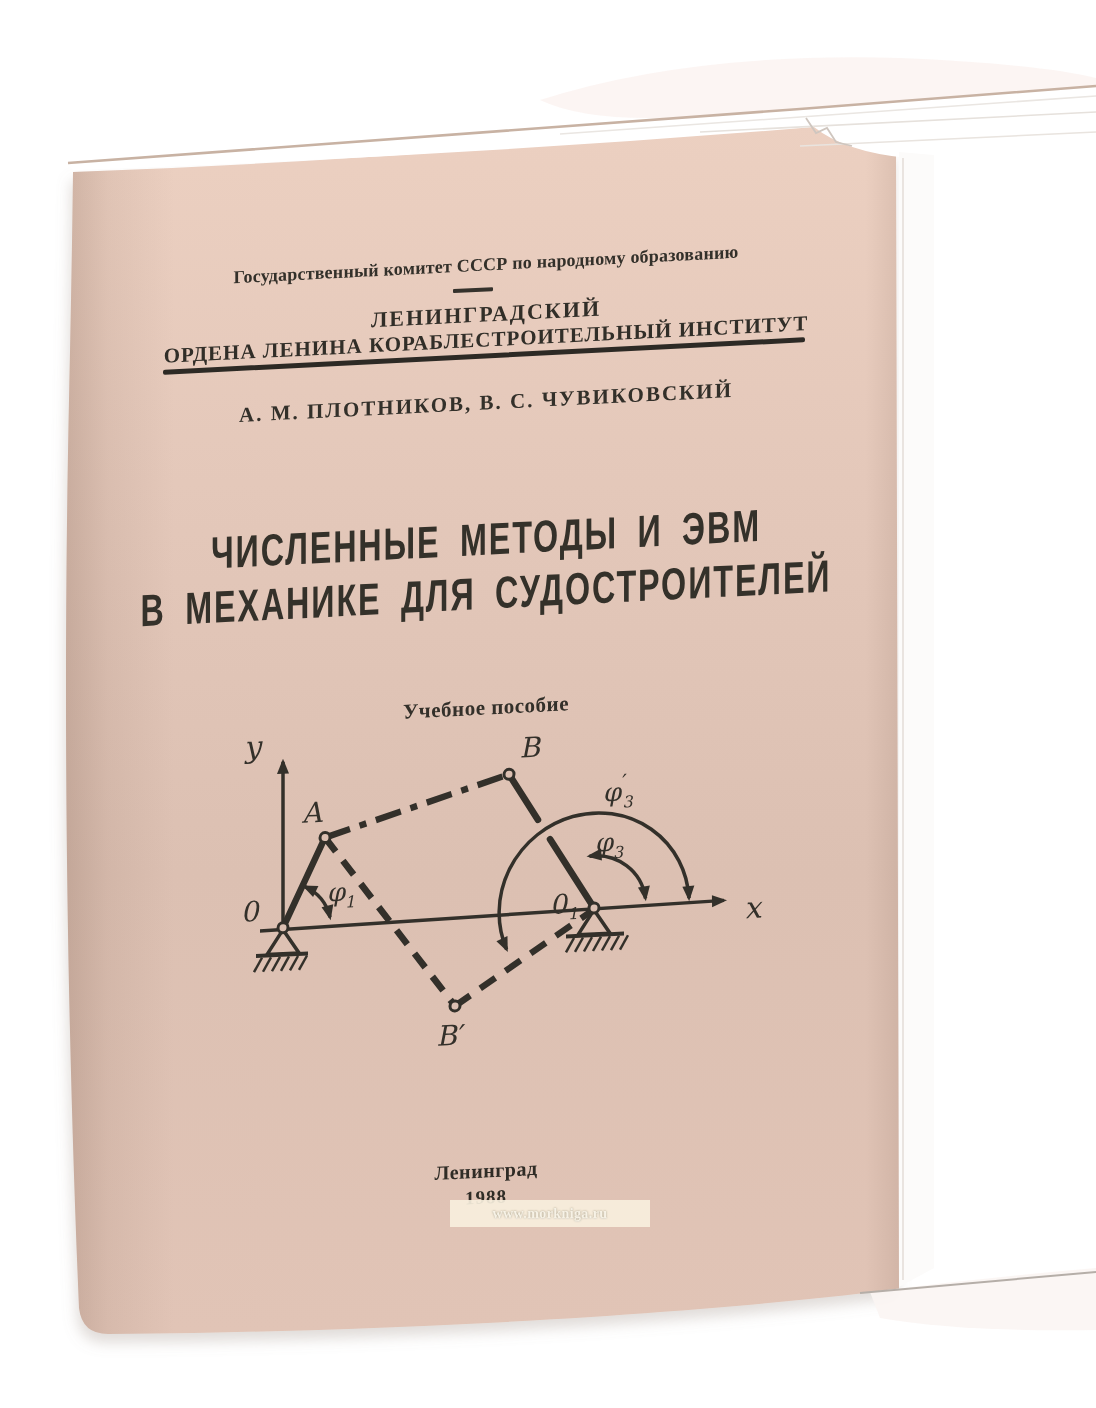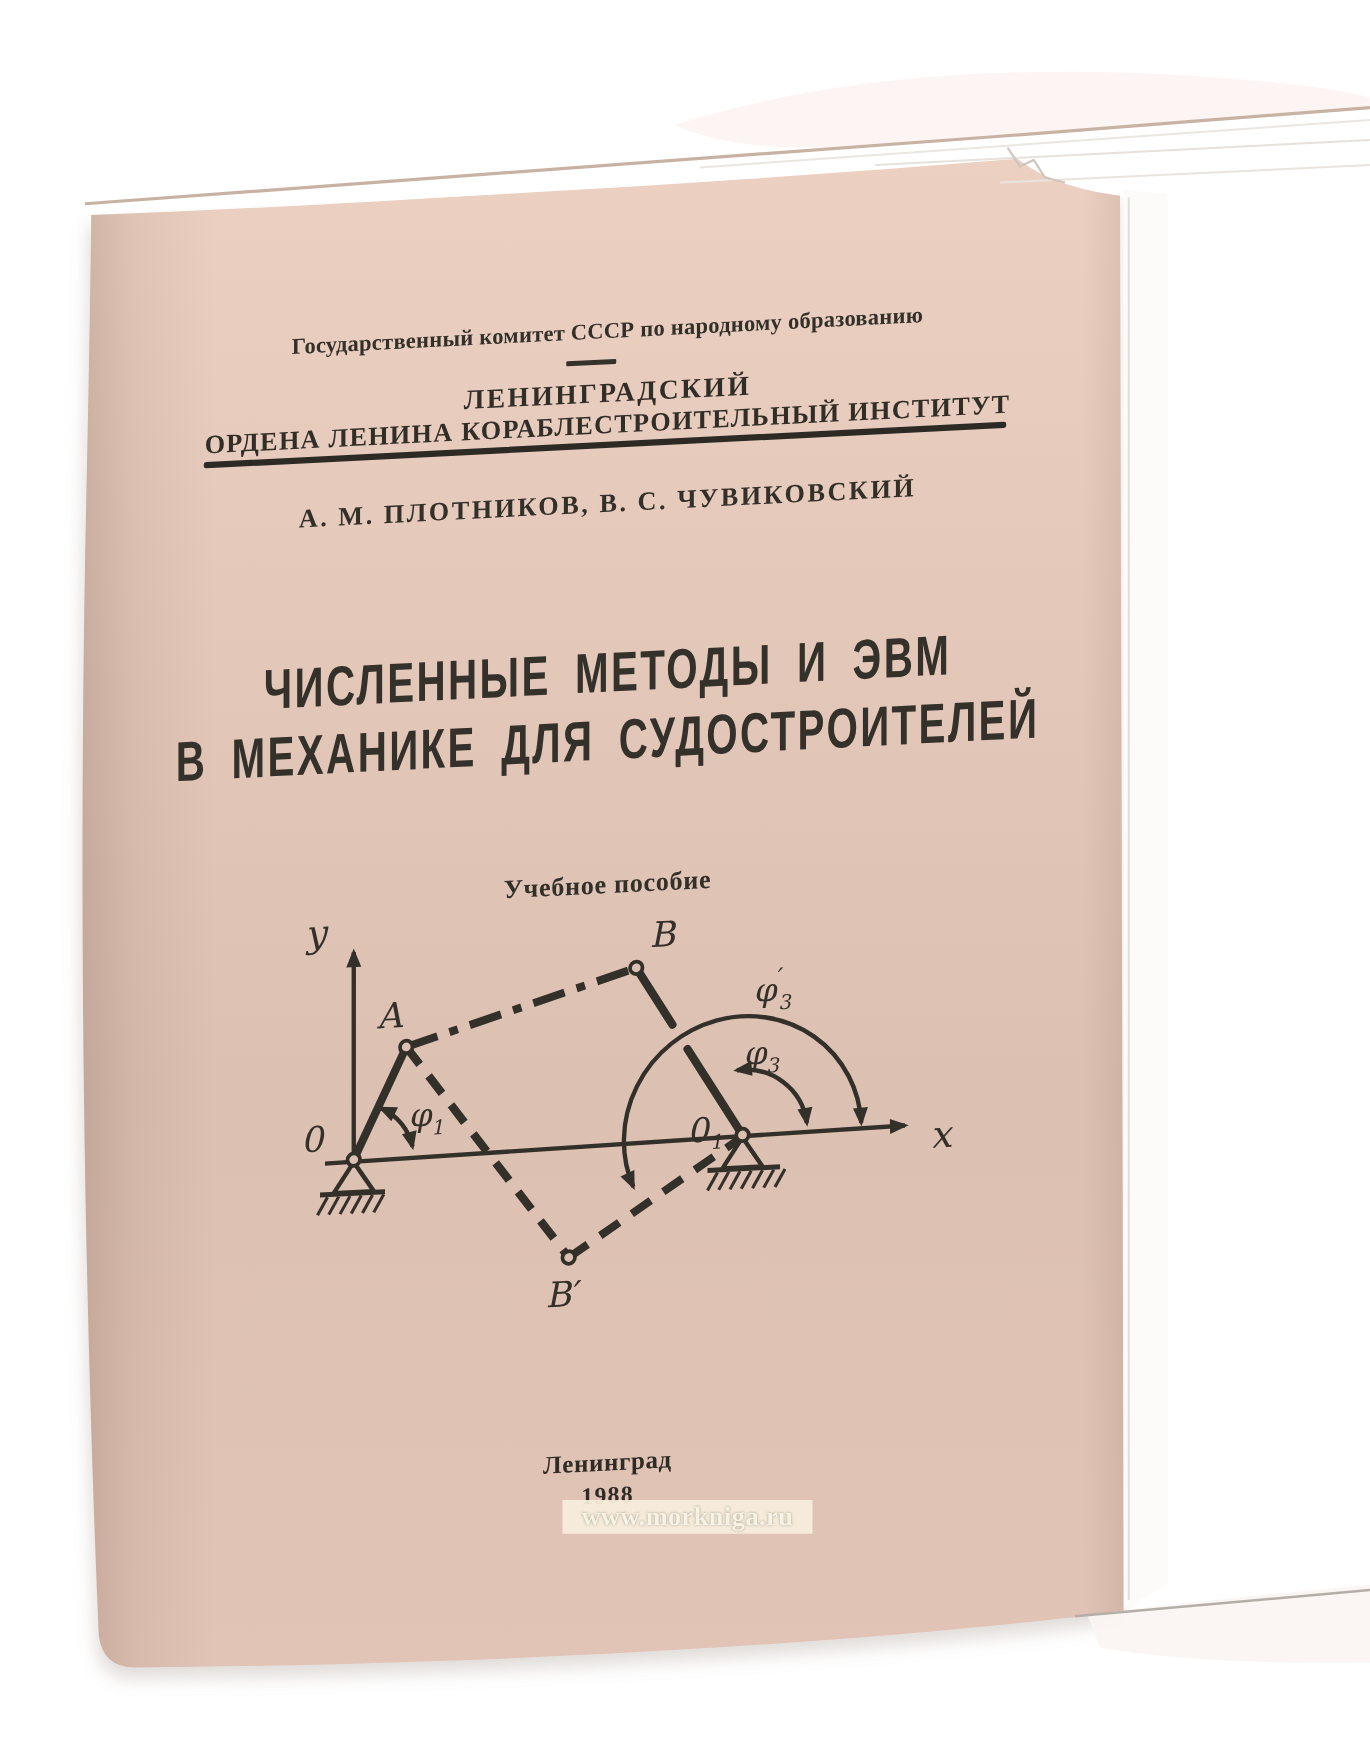--- a/index.html
+++ b/index.html
@@ -20,21 +20,21 @@
              font-size:34px;line-height:41px;letter-spacing:2px;word-spacing:9px;
              transform:scale(.95,1.32);transform-origin:50% 0;color:#34312a;}
   .subtitle{top:576px;font-size:21px;font-weight:bold;letter-spacing:.5px;color:#33302a;}
   .imprint-city{top:1040px;font-size:20px;font-weight:bold;letter-spacing:.5px;color:#2f2c26;}
   .imprint-year{top:1067px;font-size:19px;font-weight:bold;letter-spacing:1px;color:#2f2c26;}
   .diagram{position:absolute;left:120px;top:584px;}
   .diagram text{font-family:"DejaVu Serif","Liberation Serif",serif;font-style:italic;
                 fill:#33302a;}
   .watermark{position:absolute;left:450px;top:1200px;width:200px;height:27px;
              background:rgba(247,239,221,.92);display:flex;align-items:center;justify-content:center;
-             font-size:21px;font-weight:bold;letter-spacing:.4px;color:#f7f2e6;
+             font-size:14px;font-weight:bold;letter-spacing:.4px;color:#f7f2e6;
              text-shadow:0 0 2px rgba(150,140,115,.95),0 1px 1px rgba(255,255,255,.55);}
 </style>
 </head>
 <body>
 
 <div class="scene">
 
   <svg class="backdrop" width="1096" height="1408" viewBox="0 0 1096 1408">
     <defs>
       <linearGradient id="gCover" x1="0" y1="0" x2="0" y2="1">

